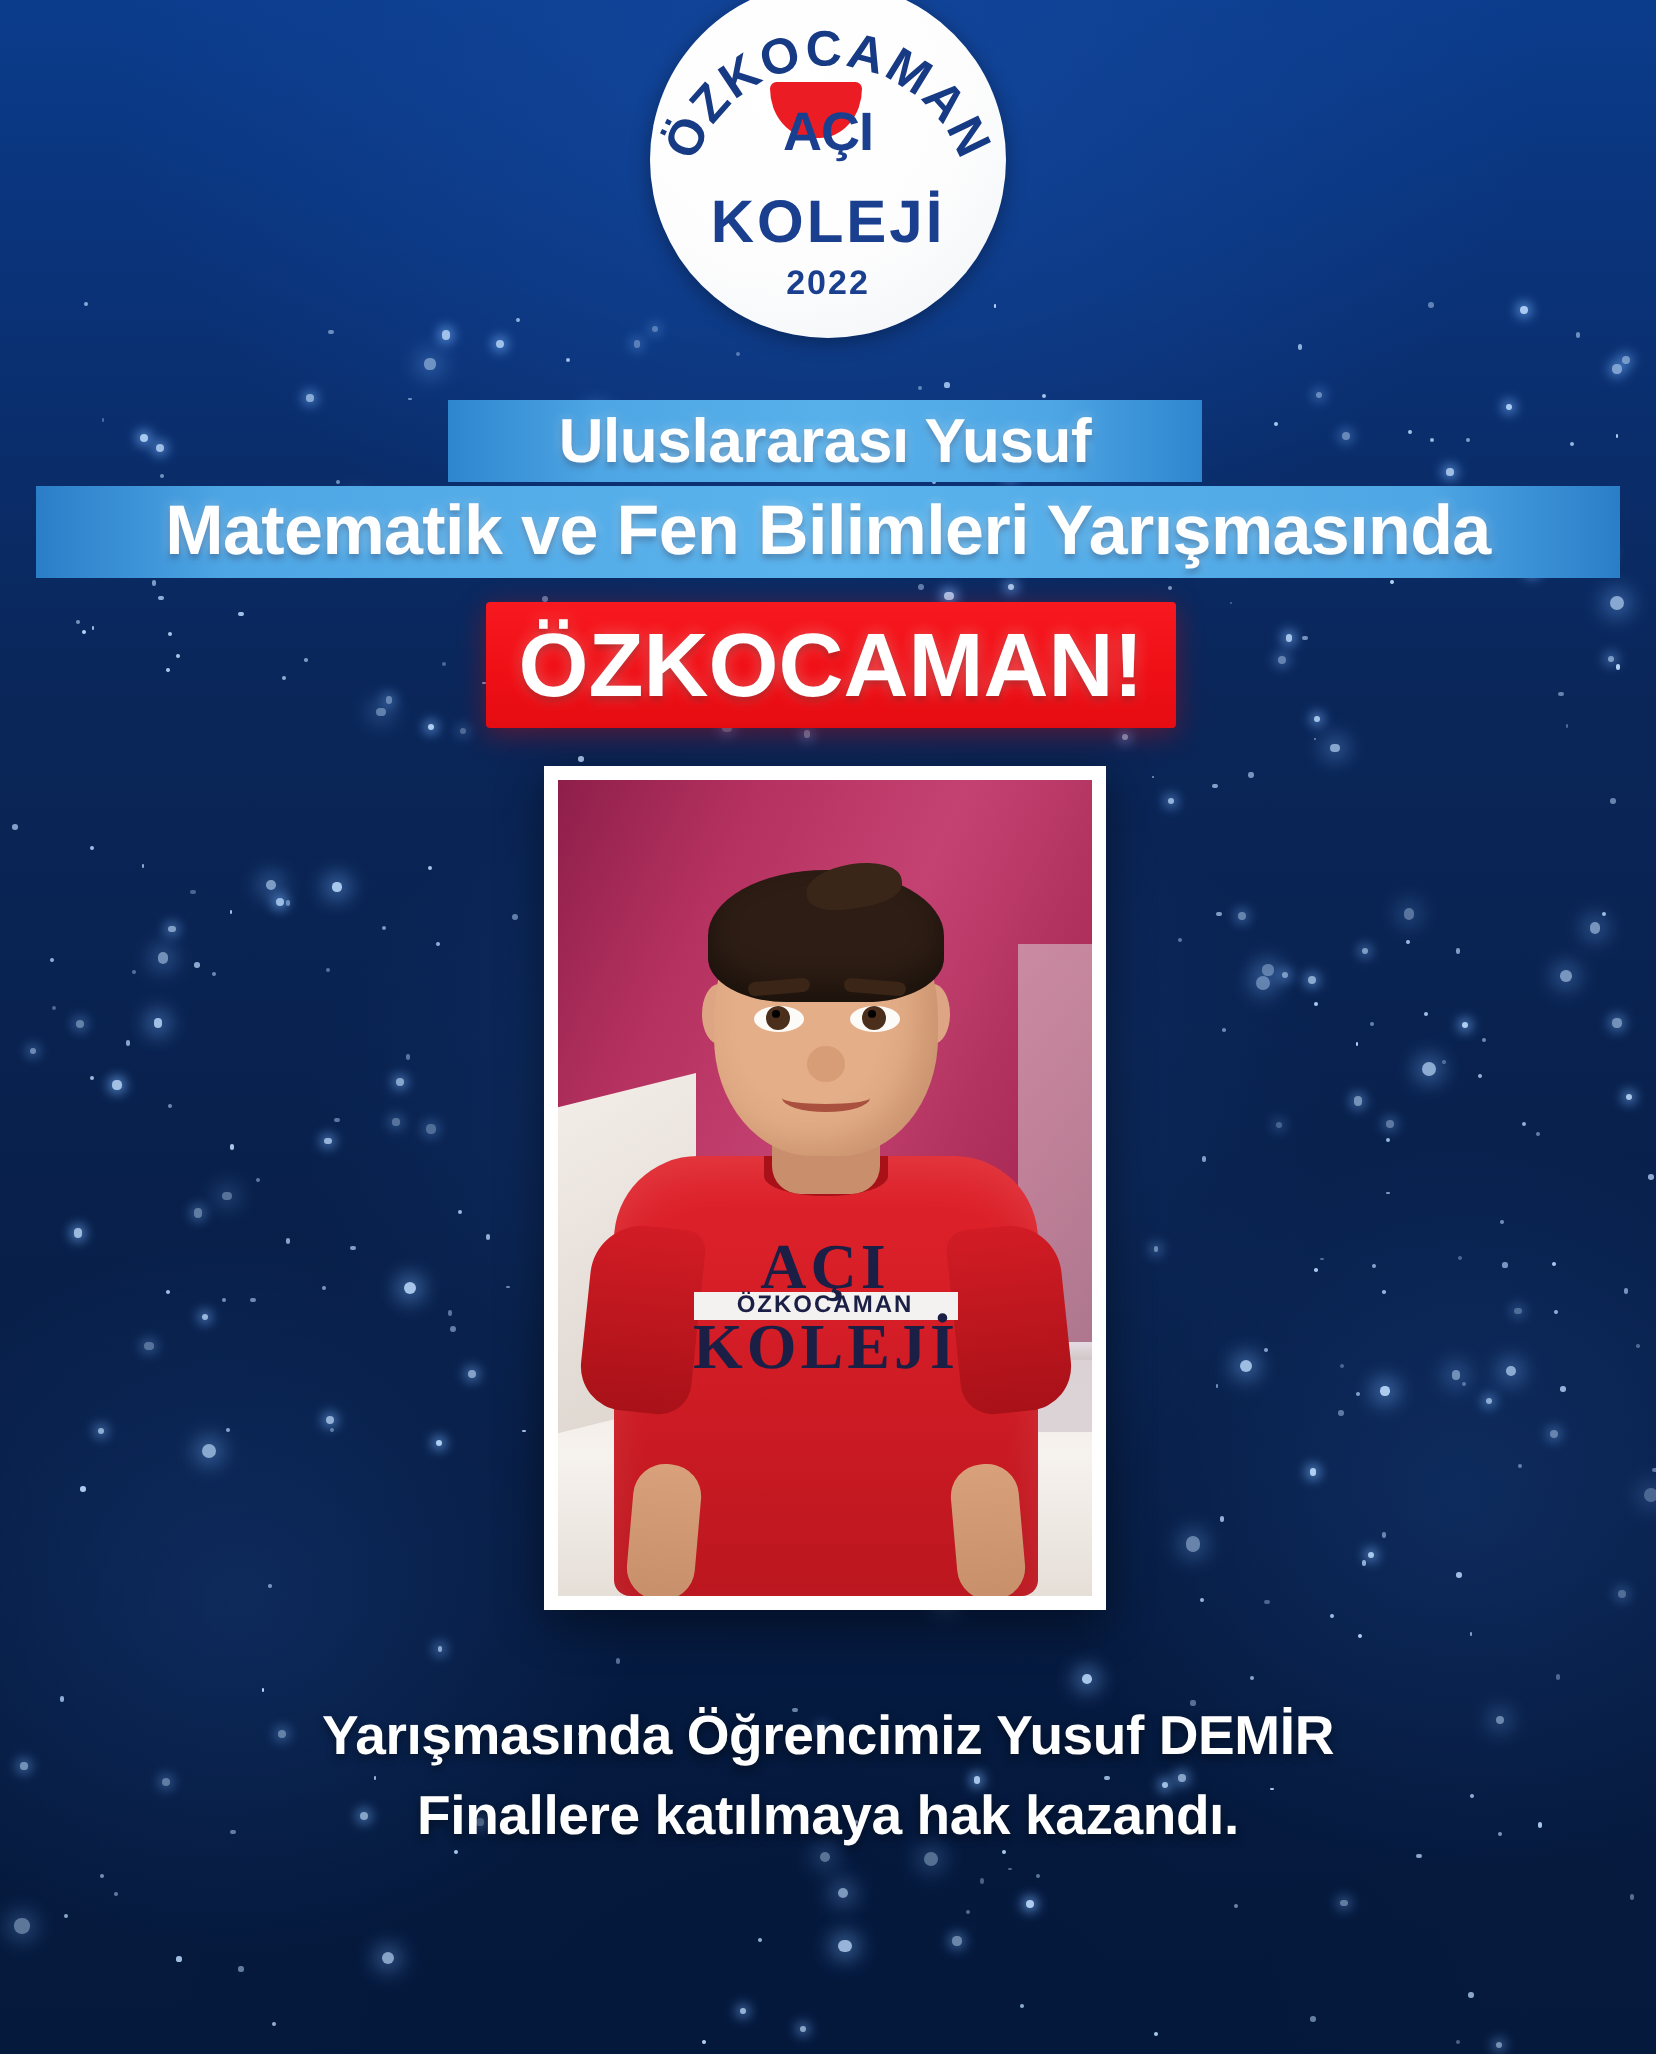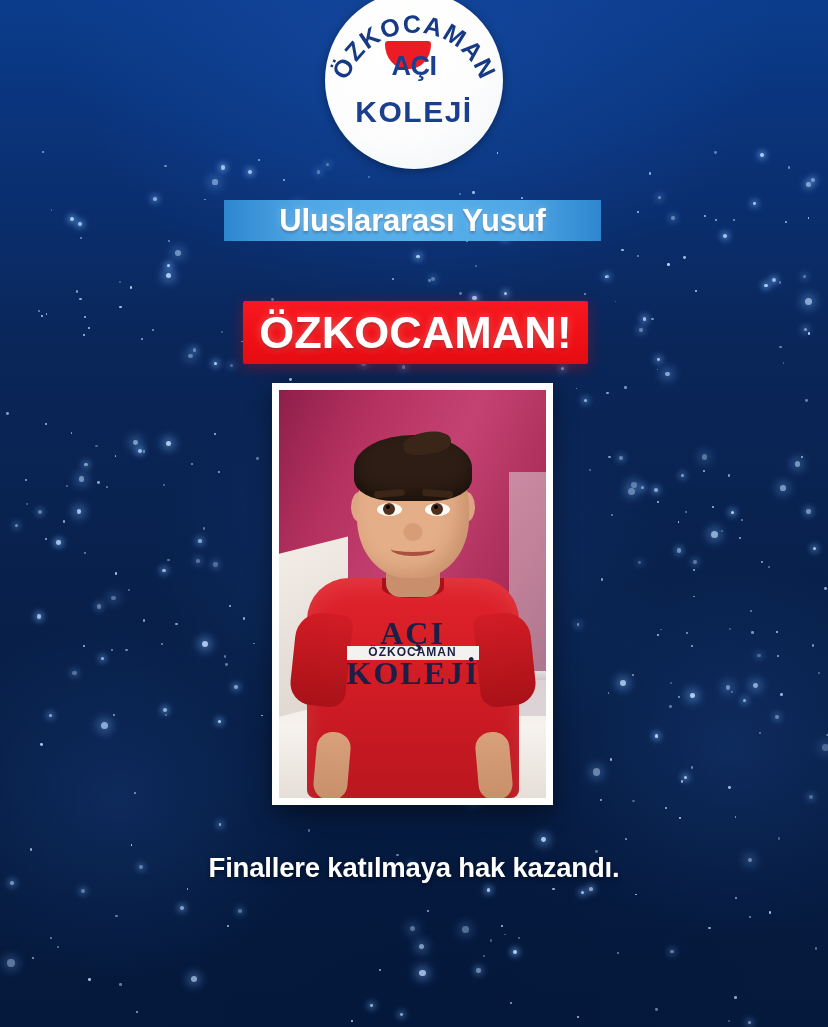--- a/index.html
+++ b/index.html
@@ -565,23 +565,25 @@
       </defs>
       <text>
         <textPath href="#arcpath" startOffset="50%" text-anchor="middle">ÖZKOCAMAN</textPath>
       </text>
     </svg>
     <div class="aci-badge">
       <div class="aci-red"></div>
       <div class="aci-text">AÇI</div>
     </div>
     <div class="koleji-text">KOLEJİ</div>
+    <div class="year-text">2022</div>
   </div>
 
   <div class="banner" id="banner-line1">Uluslararası Yusuf</div>
+  <div class="banner" id="banner-line2">Matematik ve Fen Bilimleri Yarışmasında</div>
   <div class="banner" id="banner-final">ÖZKOCAMAN!</div>
 
   <div id="photo-frame">
     <div id="photo">
       <div class="wall-white"></div>
       <div class="wall-trim"></div>
       <div class="wall-left"></div>
       <div class="wall-right-panel"></div>
 
       <div class="shirt">
@@ -611,16 +613,17 @@
         </div>
       <div class="eye-r">
           <span class="iris"></span>
         </div>
       <div class="nose"></div>
       <div class="mouth"></div>
     </div>
   </div>
 
   <div id="caption">
+    <div>Yarışmasında Öğrencimiz Yusuf DEMİR</div>
     <div>Finallere katılmaya hak kazandı.</div>
   </div>
 
 </div>
 
 </body></html>

